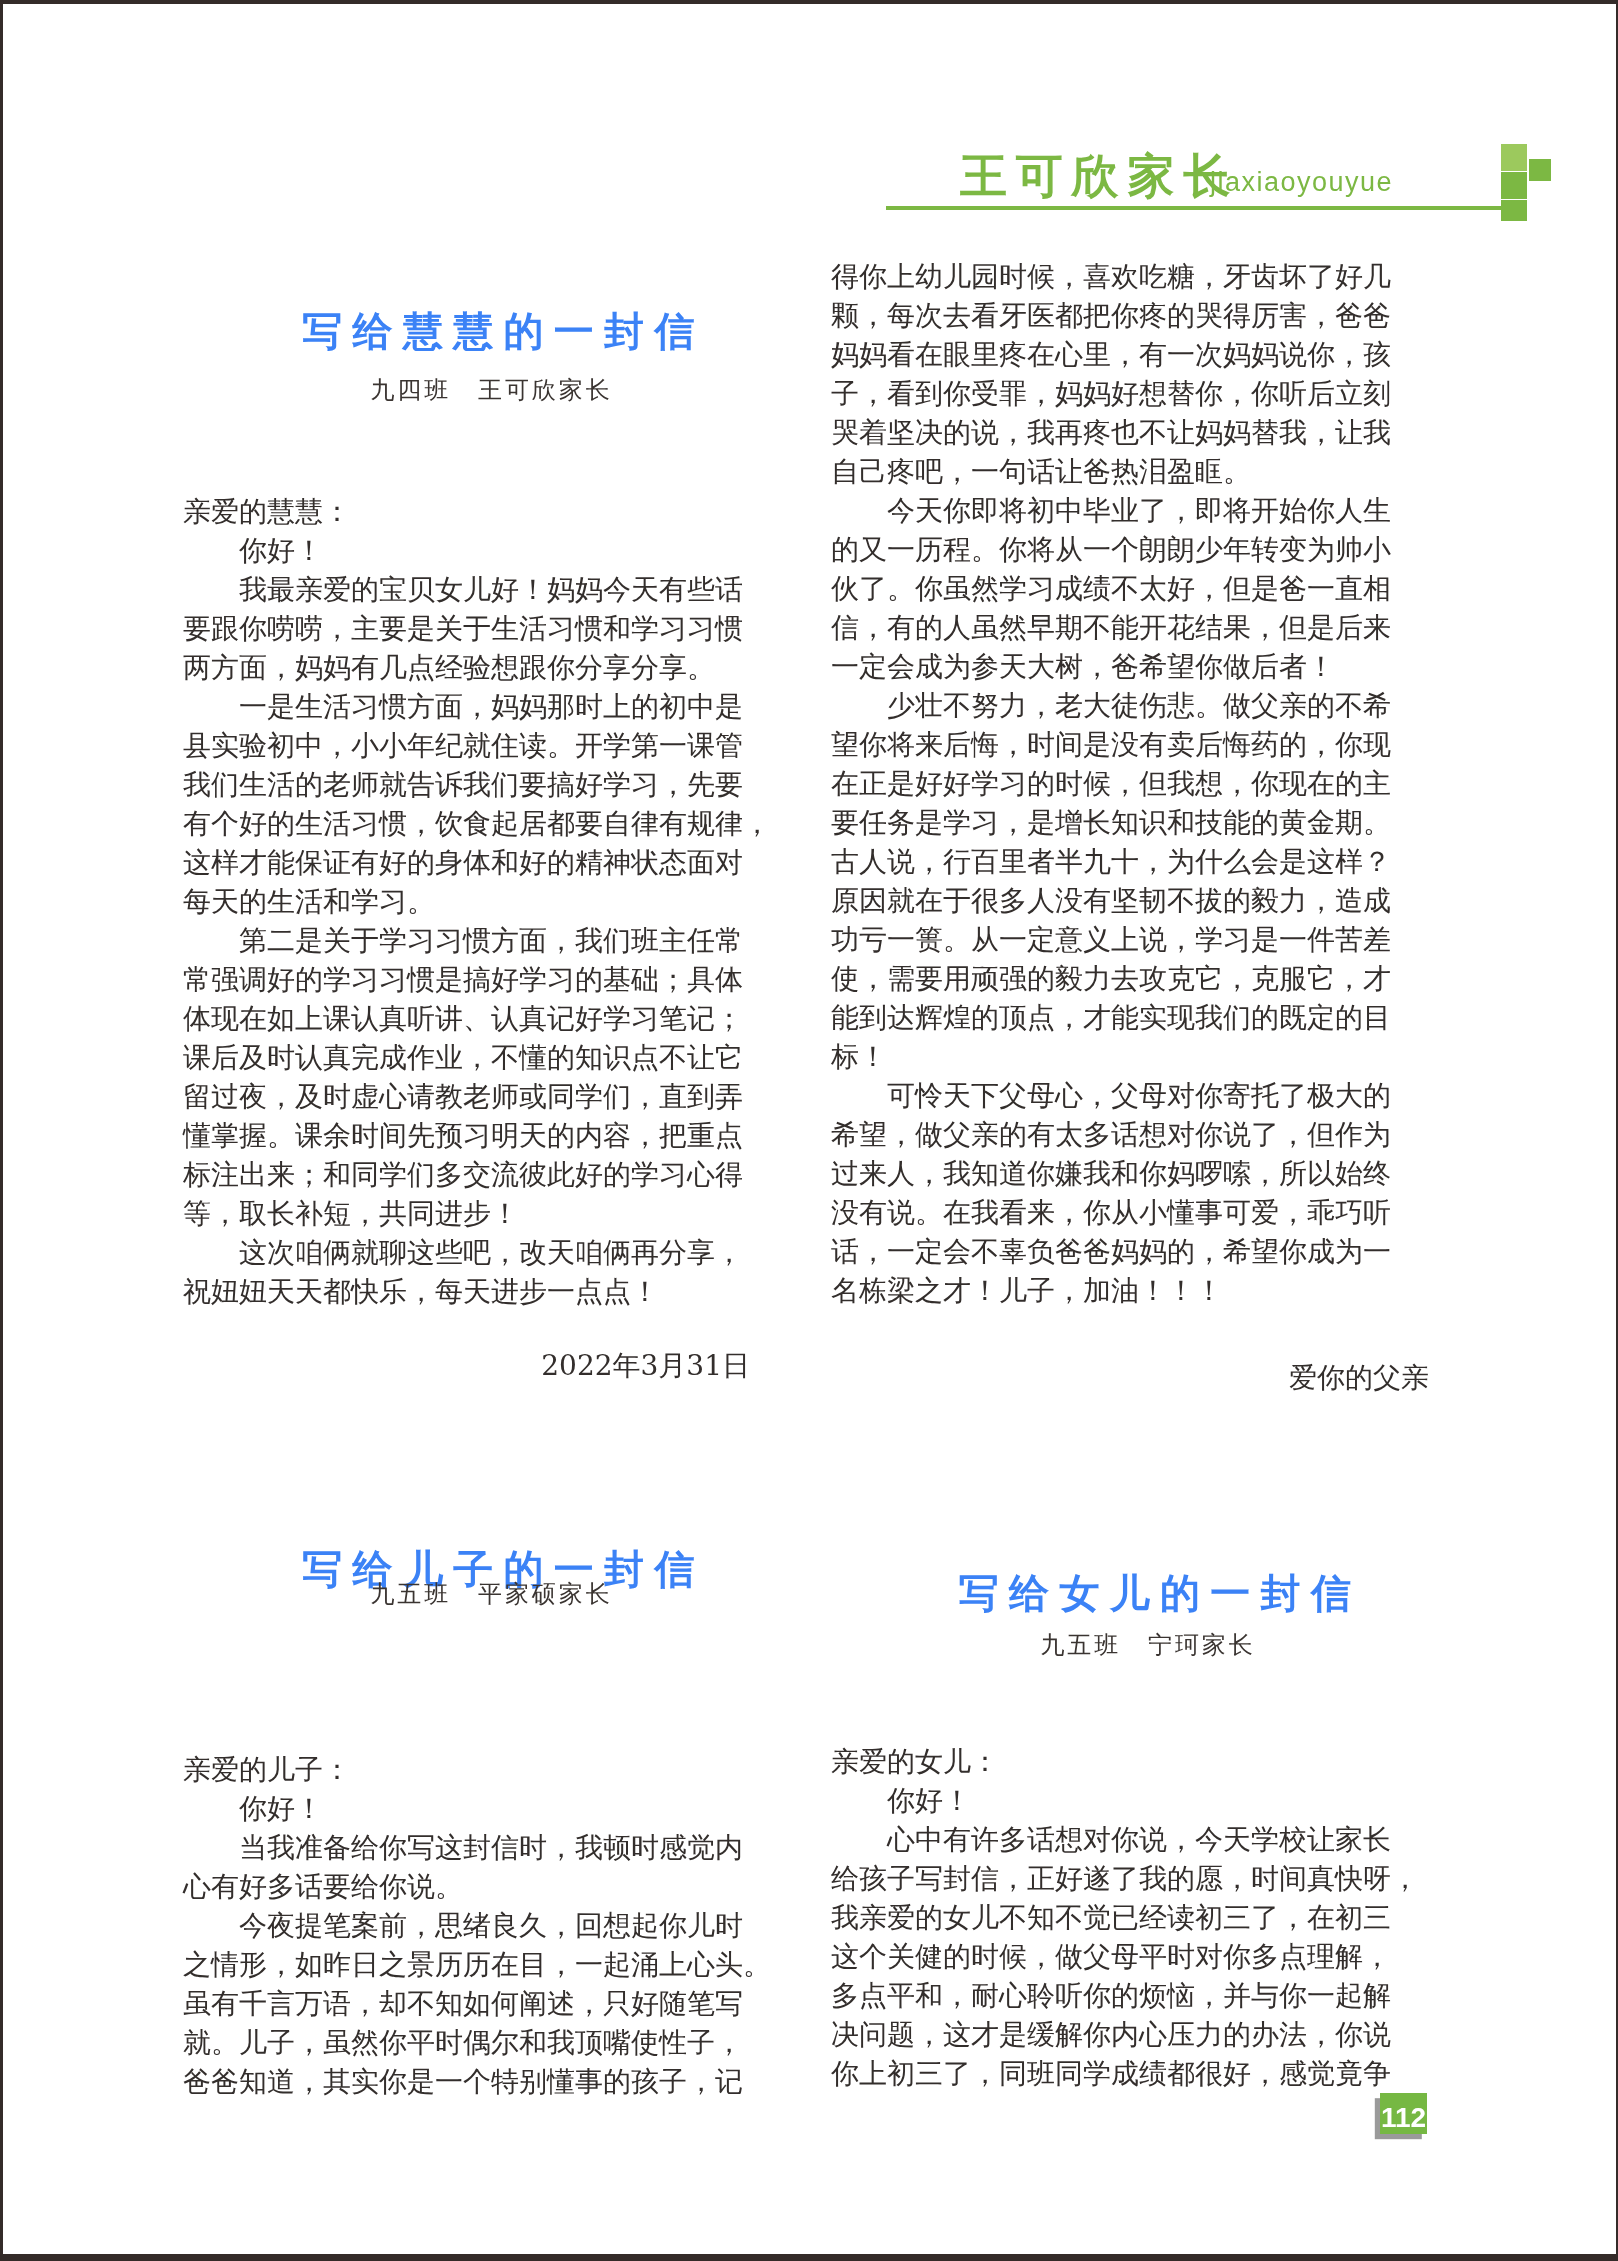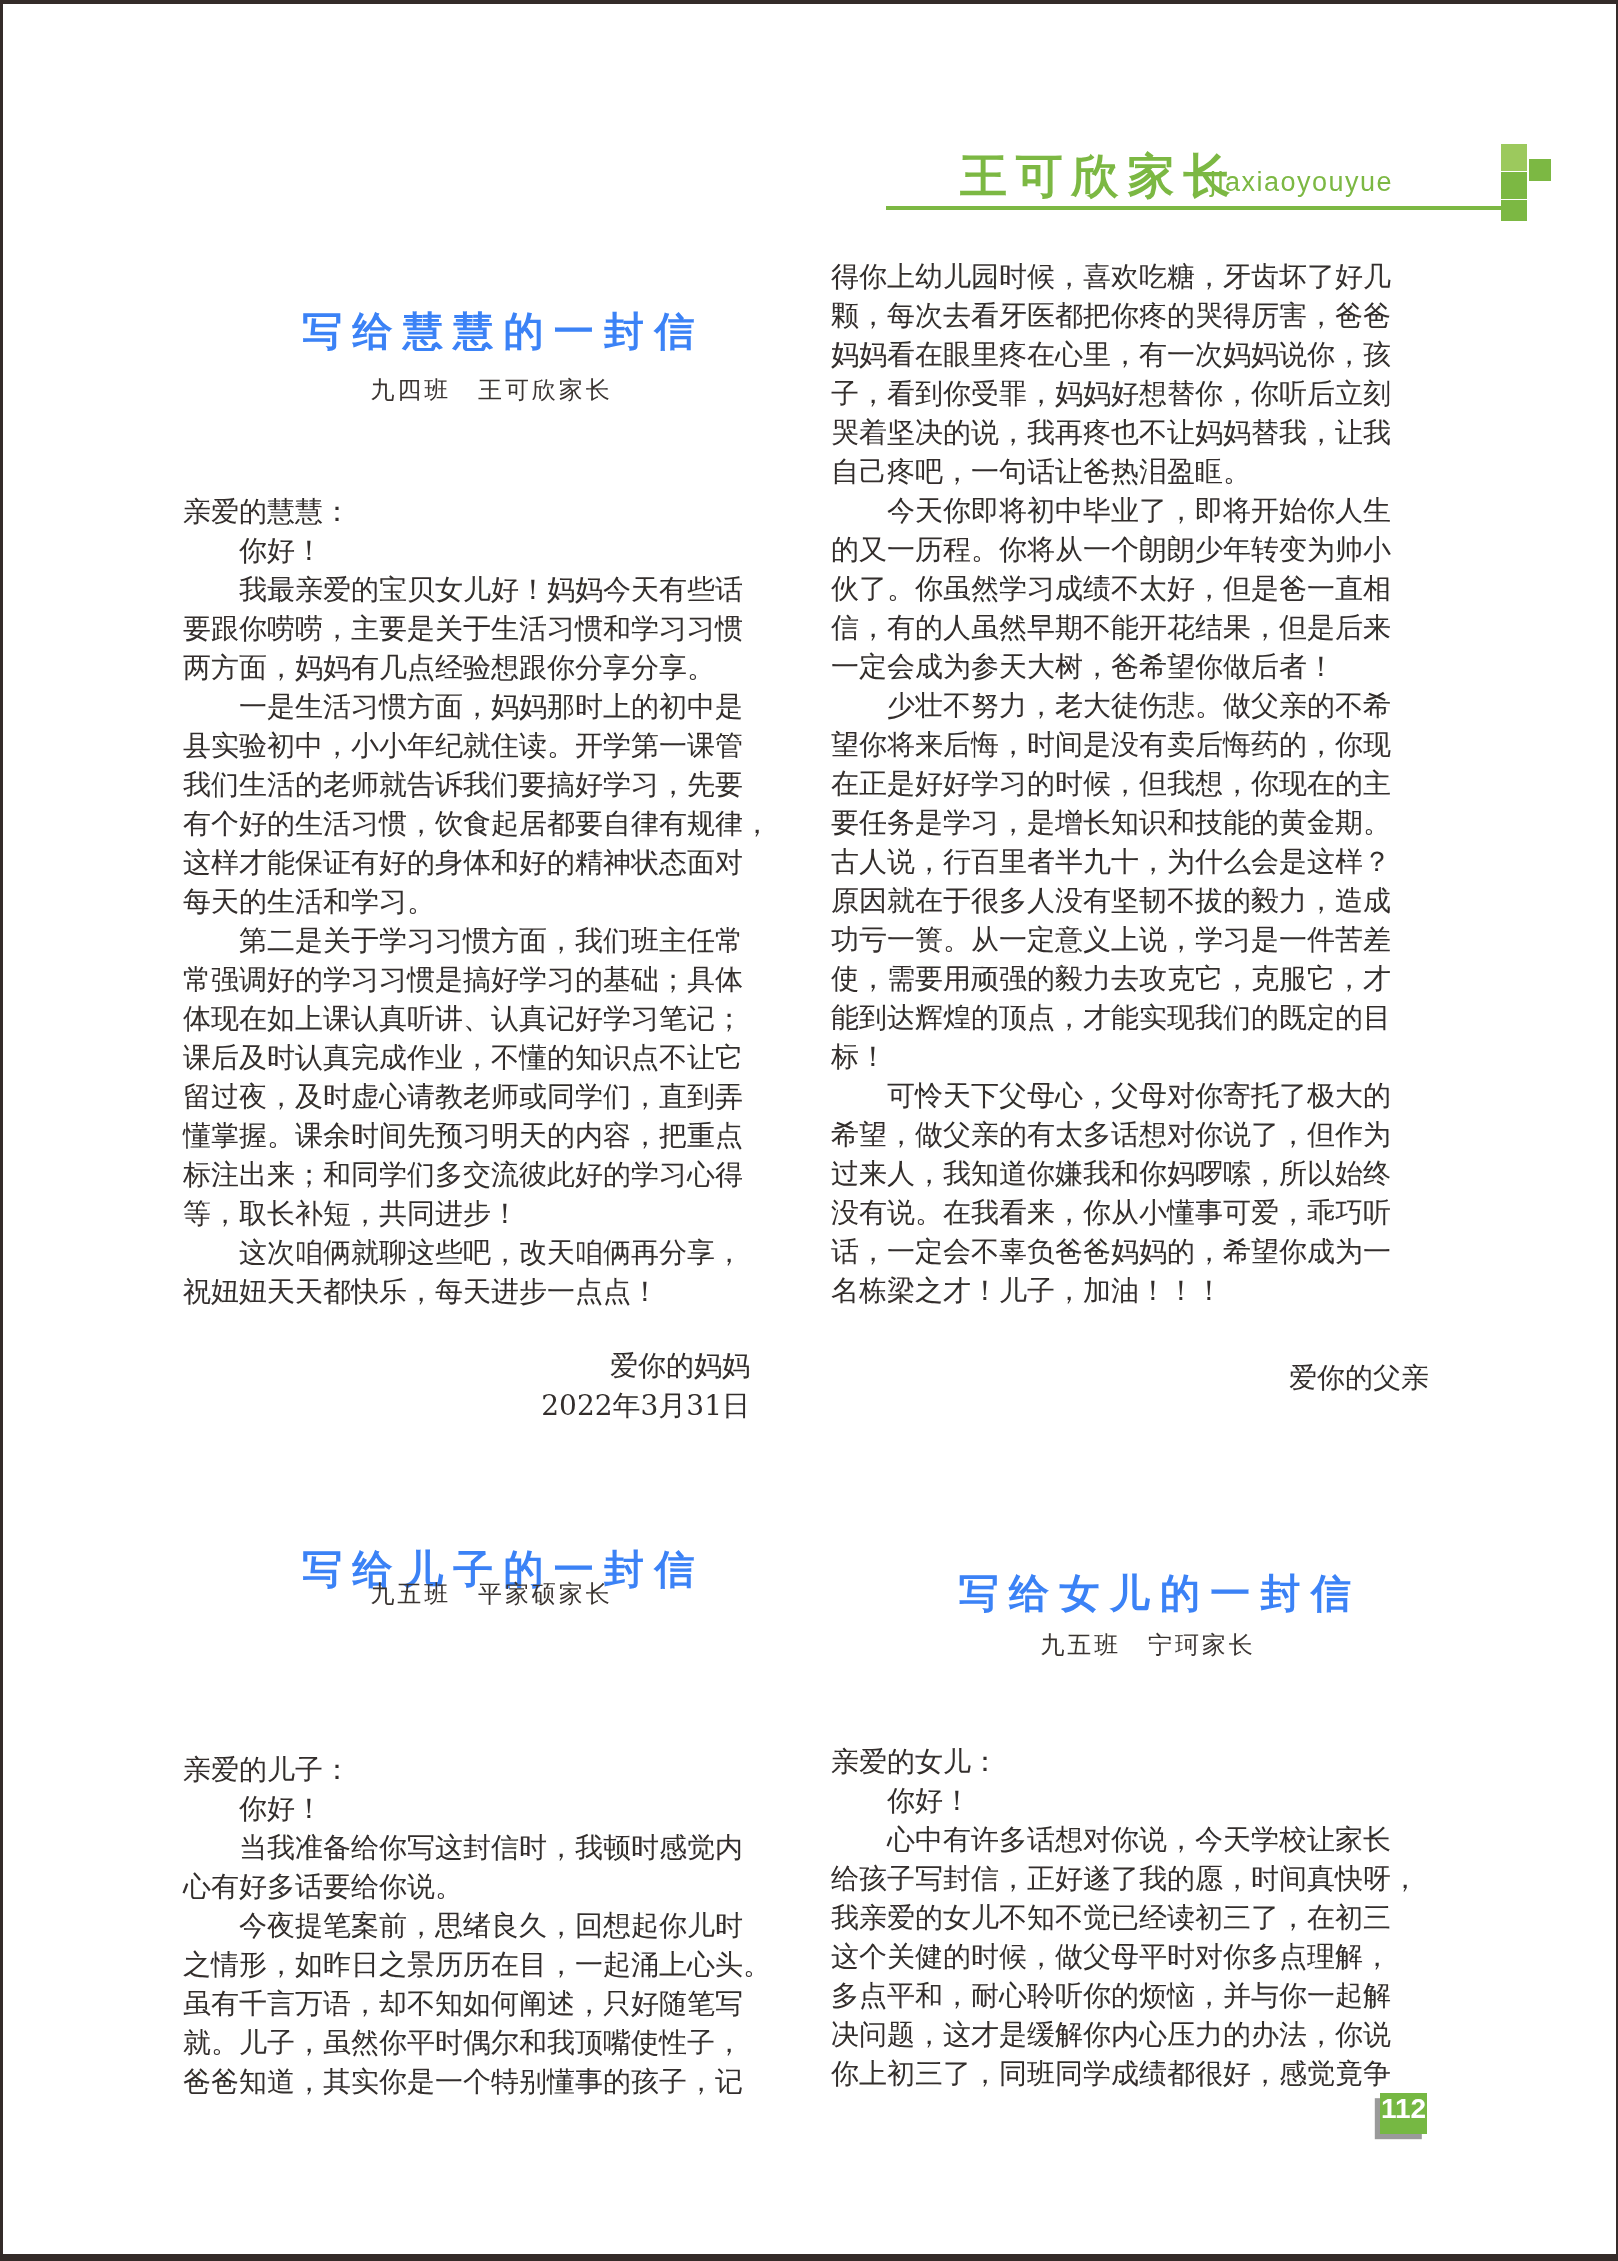--- a/index.html
+++ b/index.html
@@ -100,21 +100,21 @@
   .b4 { left: 828px; top: 1738px; width: 640px; }
 
   
   .page-badge {
     position: absolute;
     left: 1377px; top: 2089px;
     width: 47px; height: 41px;
     background: #76b843;
     box-shadow: -5.2px 5.2px 0 #9a9a9a;
     display: flex;
-    align-items: flex-start;
+    align-items: flex-end;
     justify-content: center;
     color: #ffffff;
     font-size: 28px;
     font-weight: bold;
     font-family: "Liberation Sans", sans-serif;
   }
 </style>
 </head>
 <body>
 
@@ -150,21 +150,20 @@
 常强调好的学习习惯是搞好学习的基础；具体
 体现在如上课认真听讲、认真记好学习笔记；
 课后及时认真完成作业，不懂的知识点不让它
 留过夜，及时虚心请教老师或同学们，直到弄
 懂掌握。课余时间先预习明天的内容，把重点
 标注出来；和同学们多交流彼此好的学习心得
 等，取长补短，共同进步！
 　　这次咱俩就聊这些吧，改天咱俩再分享，
 祝妞妞天天都快乐，每天进步一点点！</div>
     <div class="letter-sign s1">
-      <div>爱你的妈妈</div>
       <div>2022年3月31日</div>
     </div>
   </article>
 
   <article>
     <div class="letter-body b2">得你上幼儿园时候，喜欢吃糖，牙齿坏了好几
 颗，每次去看牙医都把你疼的哭得厉害，爸爸
 妈妈看在眼里疼在心里，有一次妈妈说你，孩
 子，看到你受罪，妈妈好想替你，你听后立刻
 哭着坚决的说，我再疼也不让妈妈替我，让我

